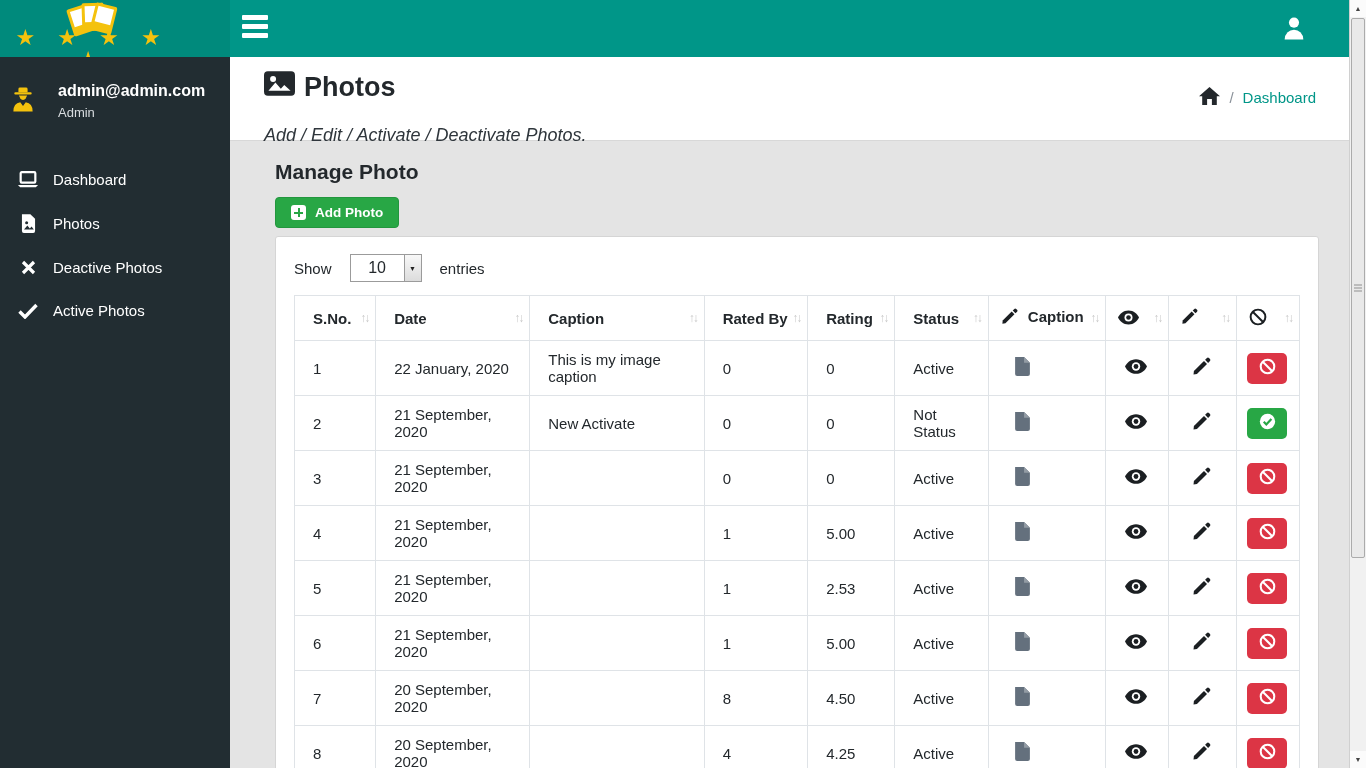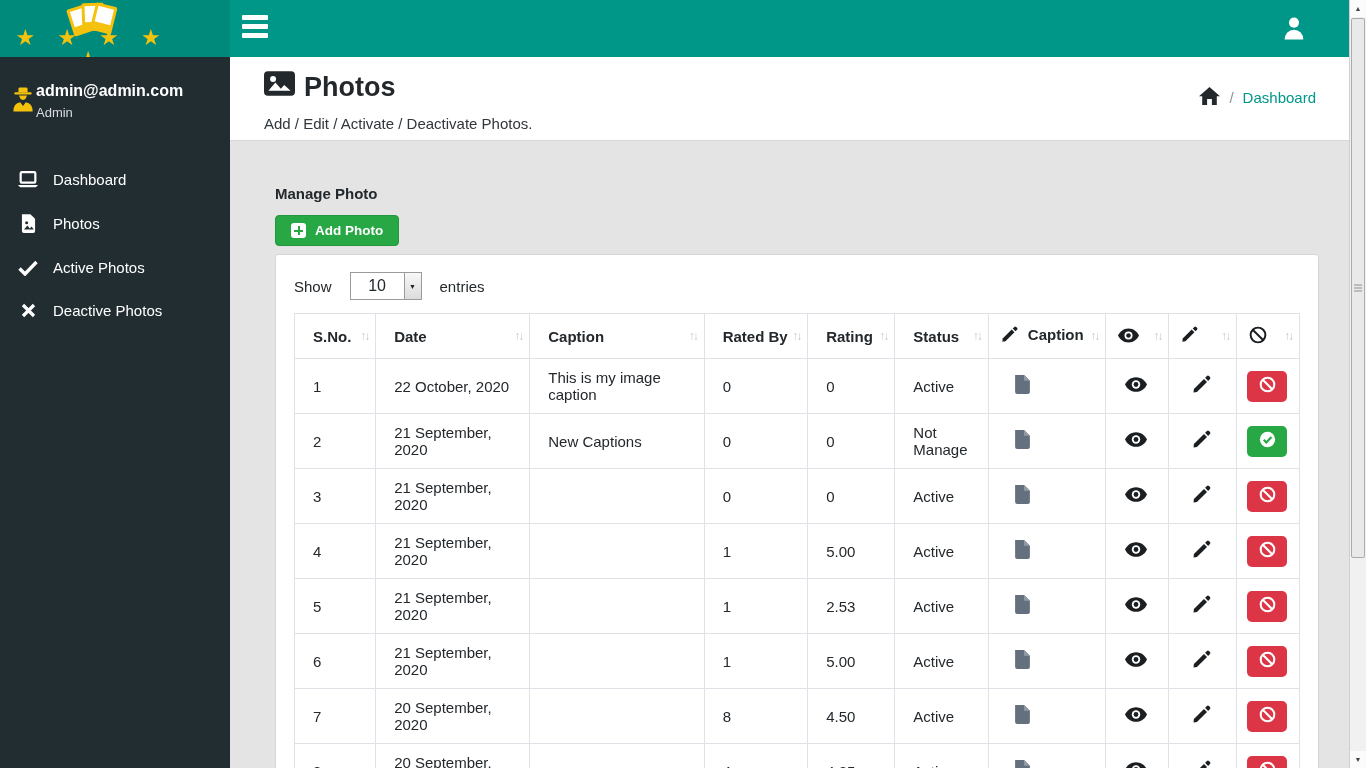--- a/index.html
+++ b/index.html
@@ -11,46 +11,46 @@
   html,body{margin:0;padding:0;}
   body{width:1366px;height:768px;overflow:hidden;background:var(--content-bg);
        font-family:"Liberation Sans",sans-serif;color:var(--ink);}
 
   
   .sidebar{position:fixed;left:0;top:0;width:230px;height:768px;background:var(--sidebar-bg);z-index:5;}
   .logo{height:57px;background:var(--logo-bg);position:relative;overflow:hidden;}
   .logo-stars{position:absolute;top:27px;left:8px;width:168px;text-align:center;color:var(--gold);
               font-size:22px;letter-spacing:8px;line-height:1;}
   .logo-cards{position:absolute;left:60px;top:1px;}
-  .user-panel{display:flex;gap:2px;padding:25px 10px 18px 12px;align-items:flex-start;}
+  .user-panel{display:flex;gap:24px;padding:25px 10px 18px 12px;align-items:flex-start;}
   .user-text .email{font-size:16px;font-weight:700;color:#fff;}
   .user-text .role{font-size:13px;color:#d9dde0;margin-top:5px;}
   .nav{margin-top:20px;}
   .nav-item{display:flex;align-items:center;gap:14px;padding:13px 8px 13px 17px;color:#fff;
             font-size:15px;cursor:pointer;}
   .nav-ico{width:22px;display:flex;justify-content:center;align-items:center;color:#fff;}
 
   
   .main{margin-left:230px;position:relative;}
   .navbar{height:57px;background:var(--navbar);position:relative;}
   .hamburger{position:absolute;left:12px;top:15px;width:28px;cursor:pointer;}
   .hamburger div{height:5px;background:#fff;border-radius:1px;margin-bottom:4px;width:26px;}
   .navbar-user{position:absolute;right:61px;top:16px;cursor:pointer;}
 
   
   .content-header{background:#fff;height:84px;padding:14px 50px 0 34px;border-bottom:1px solid #d8d8d8;position:relative;}
   .page-title{display:flex;align-items:center;gap:9px;font-size:27px;font-weight:700;color:var(--ink);}
-  .page-sub{font-size:15px;color:#2f363c;margin-top:12px;}
+  .page-sub{font-style:italic;font-size:18px;color:#2f363c;margin-top:22px;}
   .breadcrumb{position:absolute;right:50px;top:30px;display:flex;align-items:center;gap:9px;font-size:15px;}
   .crumb-sep{color:#8a9199;}
   .crumb-link{color:var(--link);text-decoration:none;cursor:pointer;}
 
   
   .content{padding:0 47px 0 45px;}
-  .manage-heading{padding-top:44px;font-size:15px;font-weight:700;}
+  .manage-heading{padding-top:19px;font-size:21px;font-weight:700;}
   .add-btn{margin-top:13px;display:inline-flex;align-items:center;gap:9px;background:var(--green);
            border:1px solid #23963e;color:#fff;font-weight:700;font-size:13.5px;
            font-family:"Liberation Sans",sans-serif;padding:0 15px;height:31px;border-radius:4px;cursor:pointer;}
   .plus-box{width:15px;height:15px;background:#fff;border-radius:3px;position:relative;}
   .plus-box::before,.plus-box::after{content:"";position:absolute;background:var(--green);}
   .plus-box::before{left:3px;right:3px;top:6.5px;height:2.5px;}
   .plus-box::after{top:3px;bottom:3px;left:6.5px;width:2.5px;}
 
   .card{margin-top:8px;background:#fff;border:1px solid #d5d5d5;border-radius:3px;
         padding:17px 18px 40px;min-height:600px;}
@@ -150,33 +150,33 @@
         <svg width="15" height="19" viewBox="0 0 16 20">
             <path d="M1 0 h9 l5 5 v13 a2 2 0 0 1 -2 2 H3 a2 2 0 0 1 -2 -2 Z" fill="#fff"></path>
             <circle cx="6" cy="9.3" r="1.6" fill="#222d32"></circle>
             <path d="M3.2 16.5 l3.6 -4.4 2.6 3.1 1.9 -2 2.4 3.3 Z" fill="#222d32"></path>
           </svg>
       </span>
       <span>Photos</span>
     </div>
     <div class="nav-item">
       <span class="nav-ico">
+        <svg width="15" height="15" viewBox="0 0 15 15" fill="none" stroke="currentColor" stroke-width="3.2">
+            <path d="M2 2 L13 13 M13 2 L2 13"></path>
+          </svg>
+      </span>
+      <span>Deactive Photos</span>
+    </div>
+    <div class="nav-item">
+      <span class="nav-ico">
         <svg width="20" height="16" viewBox="0 0 20 16" fill="none" stroke="currentColor" stroke-width="3.4">
             <path d="M1.5 8.5 L7 14 L18.5 2"></path>
           </svg>
       </span>
       <span>Active Photos</span>
-    </div>
-    <div class="nav-item">
-      <span class="nav-ico">
-        <svg width="15" height="15" viewBox="0 0 15 15" fill="none" stroke="currentColor" stroke-width="3.2">
-            <path d="M2 2 L13 13 M13 2 L2 13"></path>
-          </svg>
-      </span>
-      <span>Deactive Photos</span>
     </div>
   </nav>
 </aside>
 
 <div class="main">
 
   <div class="navbar">
     <div class="hamburger">
       <div></div>
         <div></div>
@@ -286,21 +286,21 @@
                     <circle cx="10" cy="10" r="8.2"></circle>
                     <line x1="4.4" y1="4.4" x2="15.6" y2="15.6"></line>
                   </svg>
               </span>
             </th>
           </tr>
         </thead>
         <tbody>
             <tr>
     <td>1</td>
-    <td>22 October, 2020</td>
+    <td>22 January, 2020</td>
     <td>This is my image caption</td>
     <td>0</td>
     <td>0</td>
     <td class="bold">Active</td>
     <td class="cell-file">
       <span class="icon-btn">
         <svg width="15" height="19" viewBox="0 0 14 18">
                     <path d="M0 0 h8.5 L14 5.5 V16 a2 2 0 0 1 -2 2 H2 a2 2 0 0 1 -2 -2 Z" fill="#64707d"></path>
                     <path d="M8.5 0 L14 5.5 H8.5 Z" fill="#939ca5"></path>
                   </svg>
@@ -335,24 +335,24 @@
                       <line x1="4.4" y1="4.4" x2="15.6" y2="15.6"></line>
                     </svg>
         </span>
 
       </button>
     </td>
   </tr>
             <tr>
     <td>2</td>
     <td>21 September, 2020</td>
-    <td>New Captions</td>
+    <td>New Activate</td>
     <td>0</td>
     <td>0</td>
-    <td>Not Manage</td>
+    <td>Not Status</td>
     <td class="cell-file">
       <span class="icon-btn">
         <svg width="15" height="19" viewBox="0 0 14 18">
                     <path d="M0 0 h8.5 L14 5.5 V16 a2 2 0 0 1 -2 2 H2 a2 2 0 0 1 -2 -2 Z" fill="#64707d"></path>
                     <path d="M8.5 0 L14 5.5 H8.5 Z" fill="#939ca5"></path>
                   </svg>
       </span>
     </td>
     <td class="cell-center">
       <button class="icon-btn">

